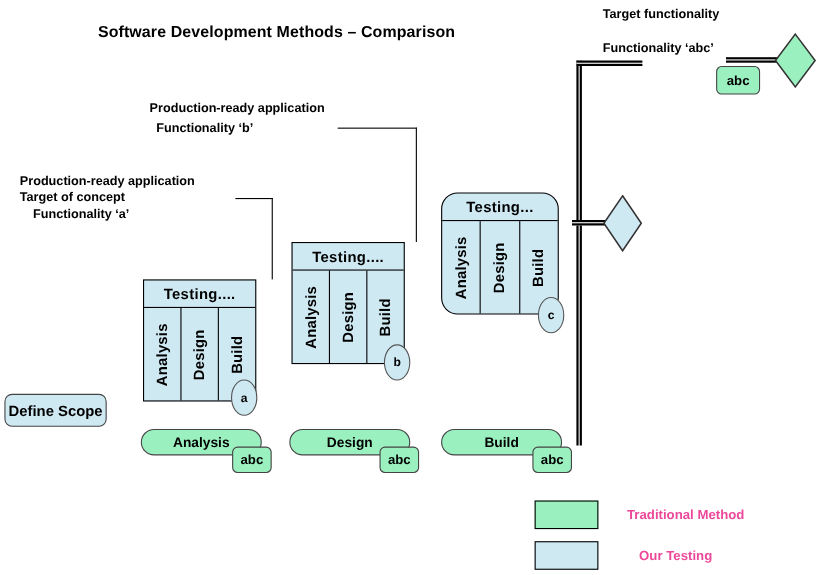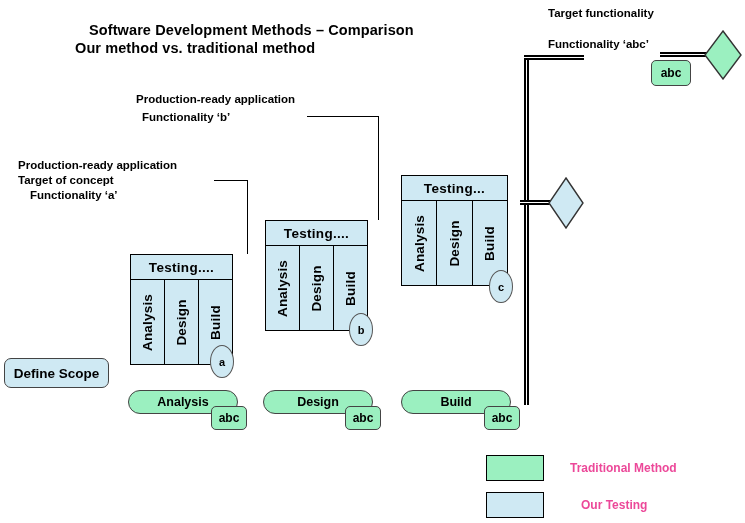--- a/index.html
+++ b/index.html
@@ -134,21 +134,20 @@
     position:absolute;width:58px;height:26px;
     border:1px solid #000;box-sizing:border-box;
   }
 </style>
 </head>
 <body>
 
 <div class="canvas">
 
   <div class="abs title" style="left:58px;top:22px;margin-left:31px;">Software Development Methods – Comparison</div>
-  <div class="abs title" style="left:75px;top:40px;">Our method vs. traditional method</div>
 
   <div class="abs callout" style="left:548px;top:6px;">Target functionality</div>
   <div class="abs callout" style="left:548px;top:21px;margin-top:16px;">Functionality ‘abc’</div>
 
   <div class="abs callout" style="left:136px;top:92px;">Production-ready application</div>
   <div class="abs callout" style="left:142px;top:110px;">Functionality  ‘b’</div>
 
   <div class="hline" style="left:307px;top:116px;width:72px;"></div>
   <div class="vline" style="left:378px;top:116px;height:104px;"></div>
 
@@ -171,21 +170,21 @@
 
   <div class="dbl-h" style="left:660px;top:52px;width:48px;"></div>
   <svg class="diamond" style="left:704px;top:30px;" width="38" height="50" viewBox="0 0 38 50">
     <polygon points="19,1 37,25 19,49 1,25" fill="#9bf0c0" stroke="#333" stroke-width="1.4"></polygon>
   </svg>
 
   <div class="abcbox" style="left:651px;top:60px;width:40px;height:26px;">
     <span>abc</span>
   </div>
 
-  <div class="roundbox" style="left:4px;top:358px;width:105px;height:30px;justify-content:center;">
+  <div class="roundbox" style="left:4px;top:358px;width:93px;height:30px;justify-content:center;">
     <span>Define Scope</span>
   </div>
 
   <div class="stack" style="left:130px;top:254px;width:103px;height:111px;">
     <div class="stack-head">Testing....</div>
     <div class="stack-cols">
       <div class="stack-col">
         <span class="vtext">Analysis</span>
       </div>
       <div class="stack-col">
@@ -211,21 +210,21 @@
       </div>
       <div class="stack-col">
         <span class="vtext">Build</span>
       </div>
     </div>
   </div>
   <div class="oval-badge" style="left:349px;top:313px;">
     <span>b</span>
   </div>
 
-  <div class="stack" style="left:401px;top:175px;width:107px;height:111px;">
+  <div class="stack" style="left:401px;top:175px;width:107px;height:111px;border-radius:15px;">
     <div class="stack-head">Testing...</div>
     <div class="stack-cols">
       <div class="stack-col">
         <span class="vtext">Analysis</span>
       </div>
       <div class="stack-col">
         <span class="vtext">Design</span>
       </div>
       <div class="stack-col">
         <span class="vtext">Build</span>

